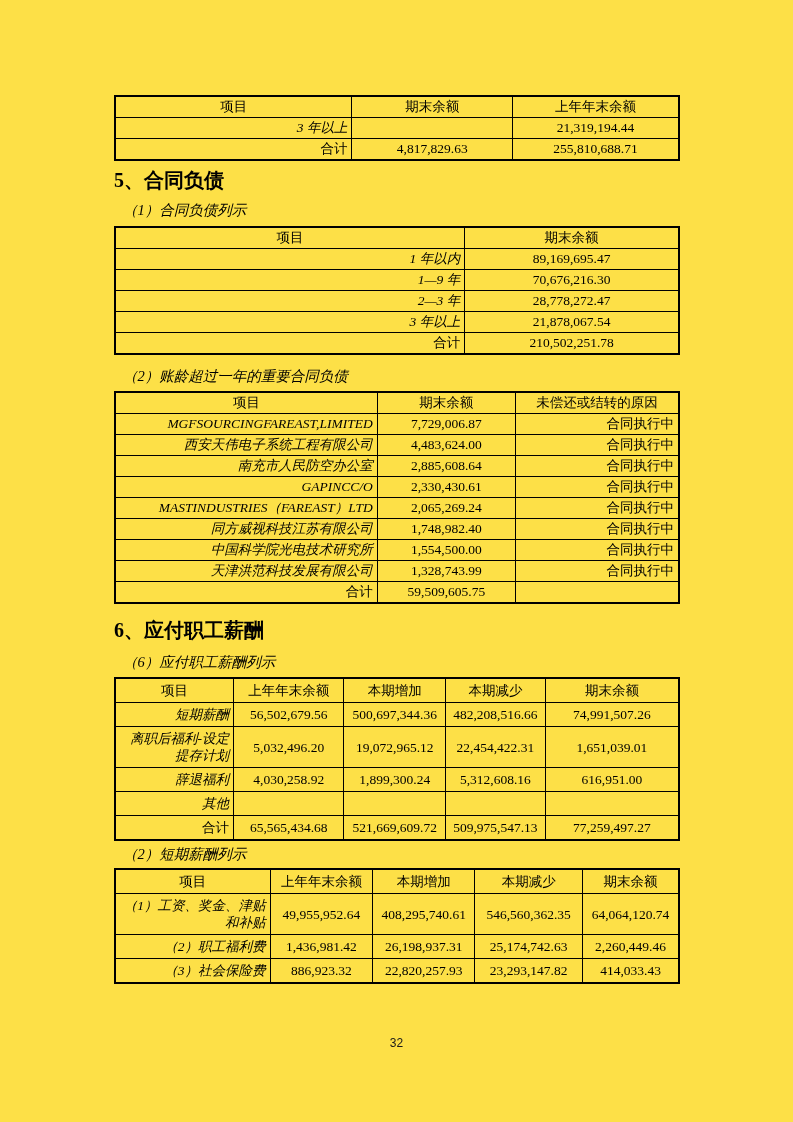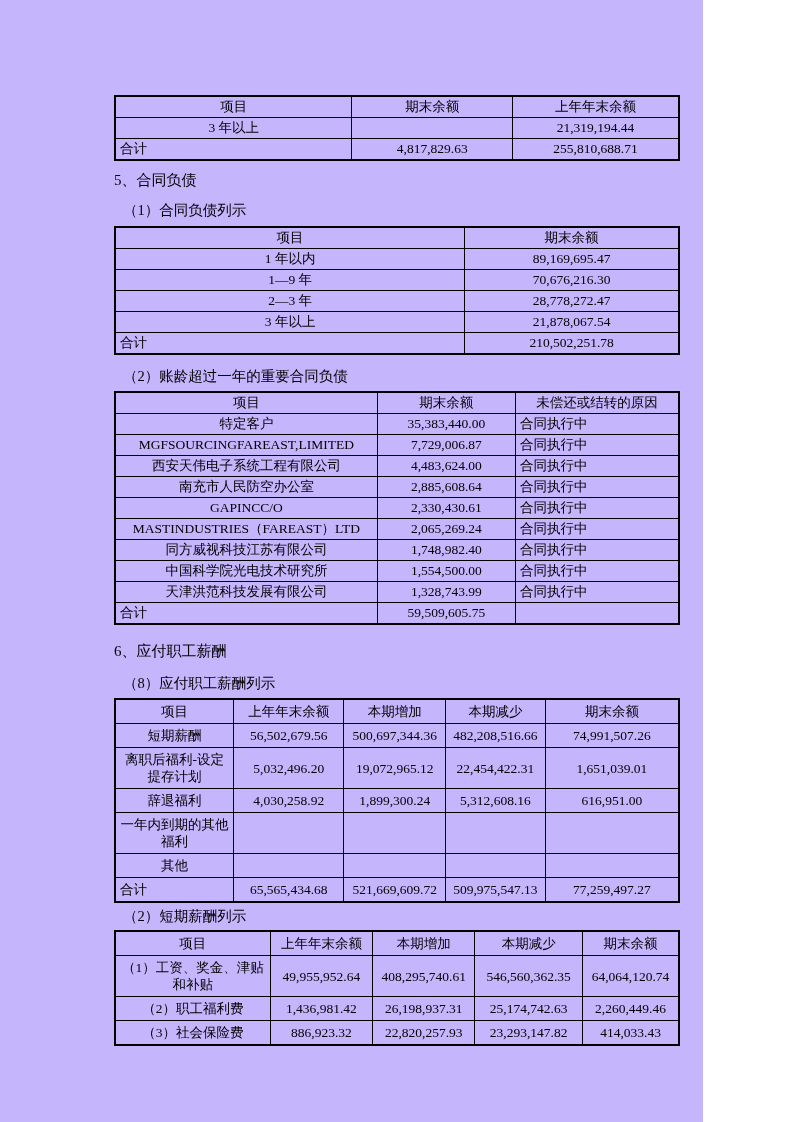--- a/index.html
+++ b/index.html
@@ -1,21 +1,21 @@
 <!DOCTYPE html>
 <html><head>
 <meta charset="utf-8">
 <style>
   * { margin: 0; padding: 0; box-sizing: border-box; }
   html, body { background: #ffffff; }
   .page {
     position: relative;
-    width: 703px;
+    width: 793px;
     height: 1122px;
-    background: #c4b5fd;
+    background: #fde047;
     color: #000000;
     font-family: "Liberation Serif", "DejaVu Serif", serif;
     overflow: hidden;
   }
   .content {
     position: absolute;
     left: 114px;
     top: 95px;
     width: 566px;
   }
@@ -31,32 +31,33 @@
     font-weight: normal;
     line-height: 16px;
     padding: 2px 4px;
     vertical-align: middle;
     overflow: hidden;
     word-break: break-all;
   }
   
   table.tall th, table.tall td { line-height: 17px; padding: 3px 4px; }
   th.hd { text-align: center; }
-  td.item { text-align: center; }
+  td.item { text-align: right; font-style: italic; }
   td.num { text-align: center; }
-  td.ctr { text-align: left; font-family: Liberation Serif, serif; }
+  td.ctr { text-align: right; font-family: Liberation Serif, serif; }
   .sec-heading {
-    font-size: 15px;
-    font-weight: normal;
+    font-size: 20px;
+    font-weight: bold;
     line-height: 20px;
   }
   .sub-heading {
     font-size: 14.5px;
     line-height: 19px;
     padding-left: 9px;
+    font-style: italic;
   }
   .mt-h5   { margin-top: 9px; }
   .mt-sub1 { margin-top: 11px; }
   .mt-t2   { margin-top: 6px; }
   .mt-sub2 { margin-top: 12px; }
   .mt-t3   { margin-top: 5px; }
   .mt-h6   { margin-top: 16px; }
   .mt-sub3 { margin-top: 13px; }
   .mt-t4   { margin-top: 5px; }
   .mt-sub4 { margin-top: 4px; }
@@ -153,25 +154,20 @@
         </colgroup>
       <thead>
         <tr>
           <th class="hd">项目</th>
           <th class="hd">期末余额</th>
           <th class="hd">未偿还或结转的原因</th>
         </tr>
       </thead>
       <tbody>
         <tr>
-          <td class="item">特定客户</td>
-          <td class="num">35,383,440.00</td>
-          <td class="ctr">合同执行中</td>
-        </tr>
-        <tr>
           <td class="item">MGFSOURCINGFAREAST,LIMITED</td>
           <td class="num">7,729,006.87</td>
           <td class="ctr">合同执行中</td>
         </tr>
         <tr>
           <td class="item">西安天伟电子系统工程有限公司</td>
           <td class="num">4,483,624.00</td>
           <td class="ctr">合同执行中</td>
         </tr>
         <tr>
@@ -206,21 +202,21 @@
         </tr>
         <tr>
           <td class="ctr">合计</td>
           <td class="num">59,509,605.75</td>
           <td class="ctr"></td>
         </tr>
       </tbody>
     </table>
 
     <div class="sec-heading mt-h6">6、应付职工薪酬</div>
-    <div class="sub-heading mt-sub3">（8）应付职工薪酬列示</div>
+    <div class="sub-heading mt-sub3">（6）应付职工薪酬列示</div>
 
     <table class="doc tall mt-t4">
       <colgroup>
           <col style="width:21%">
           <col style="width:19.6%">
           <col style="width:18%">
           <col style="width:17.7%">
           <col style="width:23.7%">
         </colgroup>
       <thead>
@@ -248,27 +244,20 @@
           <td class="num">1,651,039.01</td>
         </tr>
         <tr>
           <td class="item">辞退福利</td>
           <td class="num">4,030,258.92</td>
           <td class="num">1,899,300.24</td>
           <td class="num">5,312,608.16</td>
           <td class="num">616,951.00</td>
         </tr>
         <tr>
-          <td class="item">一年内到期的其他福利</td>
-          <td class="num"></td>
-          <td class="num"></td>
-          <td class="num"></td>
-          <td class="num"></td>
-        </tr>
-        <tr>
           <td class="item">其他</td>
           <td class="num"></td>
           <td class="num"></td>
           <td class="num"></td>
           <td class="num"></td>
         </tr>
         <tr>
           <td class="ctr">合计</td>
           <td class="num">65,565,434.68</td>
           <td class="num">521,669,609.72</td>
@@ -317,13 +306,14 @@
           <td class="num">886,923.32</td>
           <td class="num">22,820,257.93</td>
           <td class="num">23,293,147.82</td>
           <td class="num">414,033.43</td>
         </tr>
       </tbody>
     </table>
 
   </div>
 
+  <div class="page-number">32</div>
 </div>
 
 </body></html>

